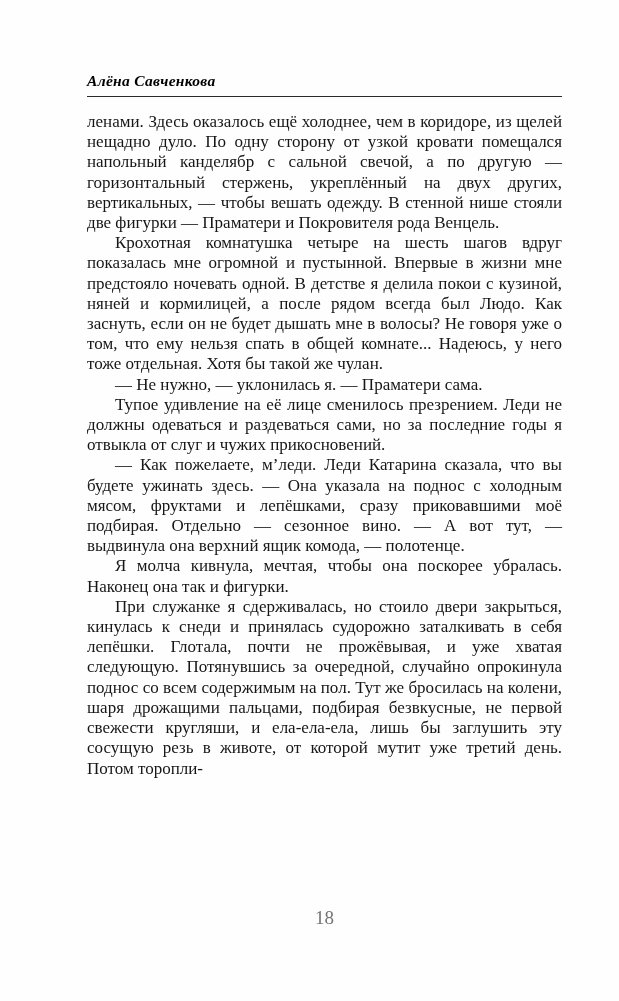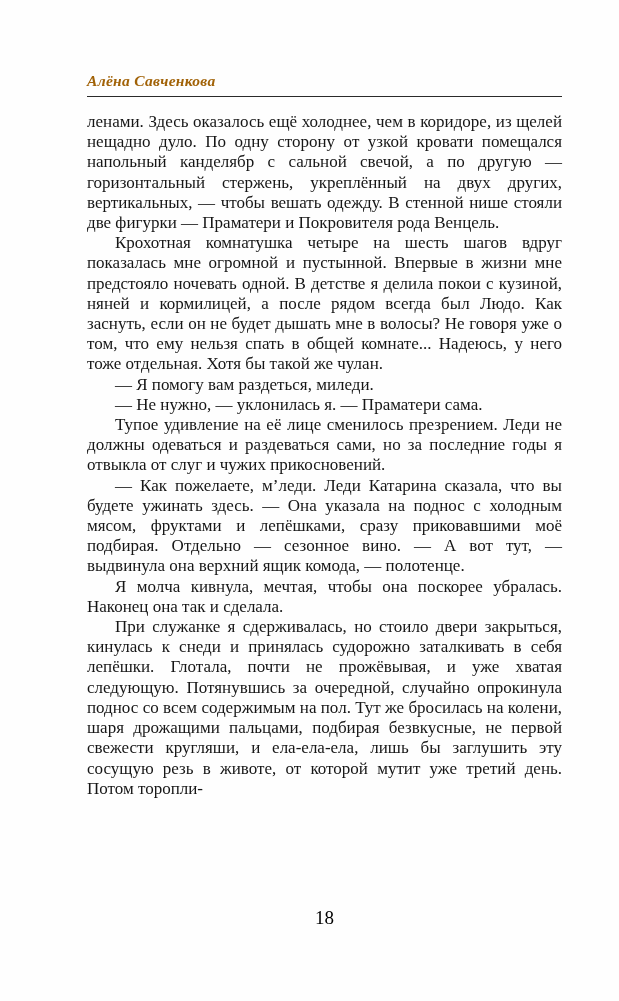--- a/index.html
+++ b/index.html
@@ -17,21 +17,21 @@
     color: #141414;
     font-family: "Liberation Serif", "DejaVu Serif", serif;
     padding: 72px 57px 0 87px;
     overflow: hidden;
   }
   .running-header .author {
     font-style: italic;
     font-weight: 700;
     font-size: 15.5px;
     letter-spacing: 0.3px;
-    color: #a16207;
+    color: #000000;
   }
   .running-header .header-rule {
     margin-top: 6px;
     border: 0;
     border-bottom: 1.3px solid #2a2a2a;
     width: 100%;
   }
   .body-text {
     margin-top: 15px;
     font-size: 17px;
@@ -47,40 +47,39 @@
   .body-text p.no-indent {
     text-indent: 0;
   }
   .page-number {
     position: absolute;
     left: 87px;
     right: 57px;
     bottom: 72px;
     text-align: center;
     font-size: 19px;
-    color: #000000;
+    color: #737373;
     margin-top: 45px;
   }
 </style>
 </head>
 <body>
 
 <div class="page">
 
   <div class="running-header">
     <div class="author">Алёна Савченкова</div>
     <hr class="header-rule">
   </div>
 
   <div class="body-text">
     <p class="no-indent">ленами. Здесь оказалось ещё холоднее, чем в коридоре, из щелей нещадно дуло. По одну сторону от узкой кровати помещался напольный канделябр с сальной свечой, а по другую — горизонтальный стержень, укреплённый на двух других, вертикальных, — чтобы вешать одежду. В стенной нише стояли две фигурки — Праматери и Покровителя рода Венцель.</p>
     <p>Крохотная комнатушка четыре на шесть шагов вдруг показалась мне огромной и пустынной. Впервые в жизни мне предстояло ночевать одной. В детстве я делила покои с кузиной, няней и кормилицей, а после рядом всегда был Людо. Как заснуть, если он не будет дышать мне в волосы? Не говоря уже о том, что ему нельзя спать в общей комнате... Надеюсь, у него тоже отдельная. Хотя бы такой же чулан.</p>
-    <p>— Я помогу вам раздеться, миледи.</p>
     <p>— Не нужно, — уклонилась я. — Праматери сама.</p>
     <p>Тупое удивление на её лице сменилось презрением. Леди не должны одеваться и раздеваться сами, но за последние годы я отвыкла от слуг и чужих прикосновений.</p>
     <p>— Как пожелаете, м’леди. Леди Катарина сказала, что вы будете ужинать здесь. — Она указала на поднос с холодным мясом, фруктами и лепёшками, сразу приковавшими моё подбирая. Отдельно — сезонное вино. — А вот тут, — выдвинула она верхний ящик комода, — полотенце.</p>
-    <p>Я молча кивнула, мечтая, чтобы она поскорее убралась. Наконец она так и сделала.</p>
+    <p>Я молча кивнула, мечтая, чтобы она поскорее убралась. Наконец она так и фигурки.</p>
     <p>При служанке я сдерживалась, но стоило двери закрыться, кинулась к снеди и принялась судорожно заталкивать в себя лепёшки. Глотала, почти не прожёвывая, и уже хватая следующую. Потянувшись за очередной, случайно опрокинула поднос со всем содержимым на пол. Тут же бросилась на колени, шаря дрожащими пальцами, подбирая безвкусные, не первой свежести кругляши, и ела-ела-ела, лишь бы заглушить эту сосущую резь в животе, от которой мутит уже третий день. Потом торопли-</p>
   </div>
 
   <div class="page-number">18</div>
 
 </div>
 
 </body></html>

